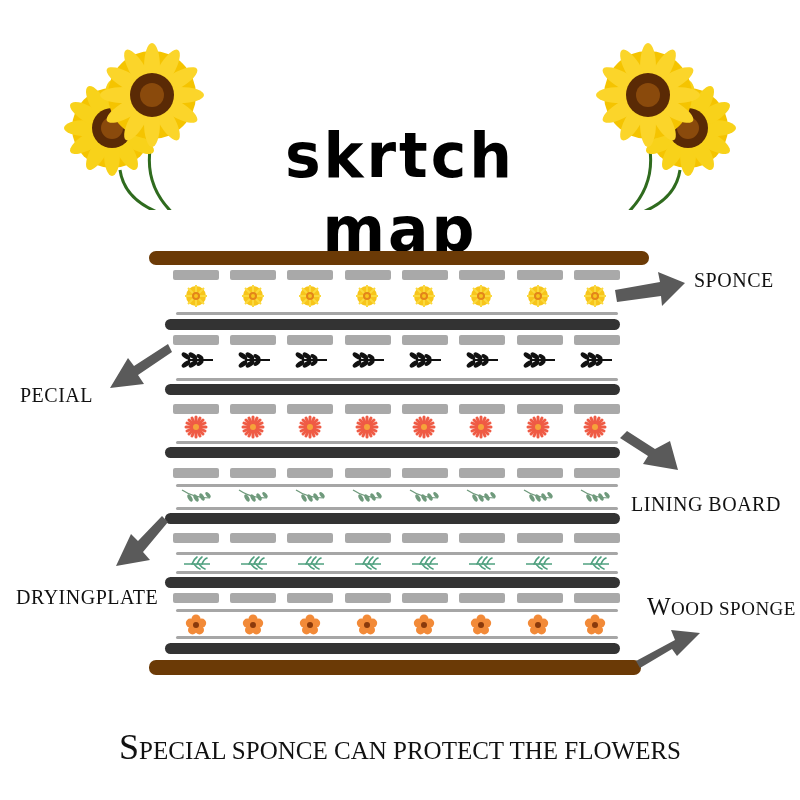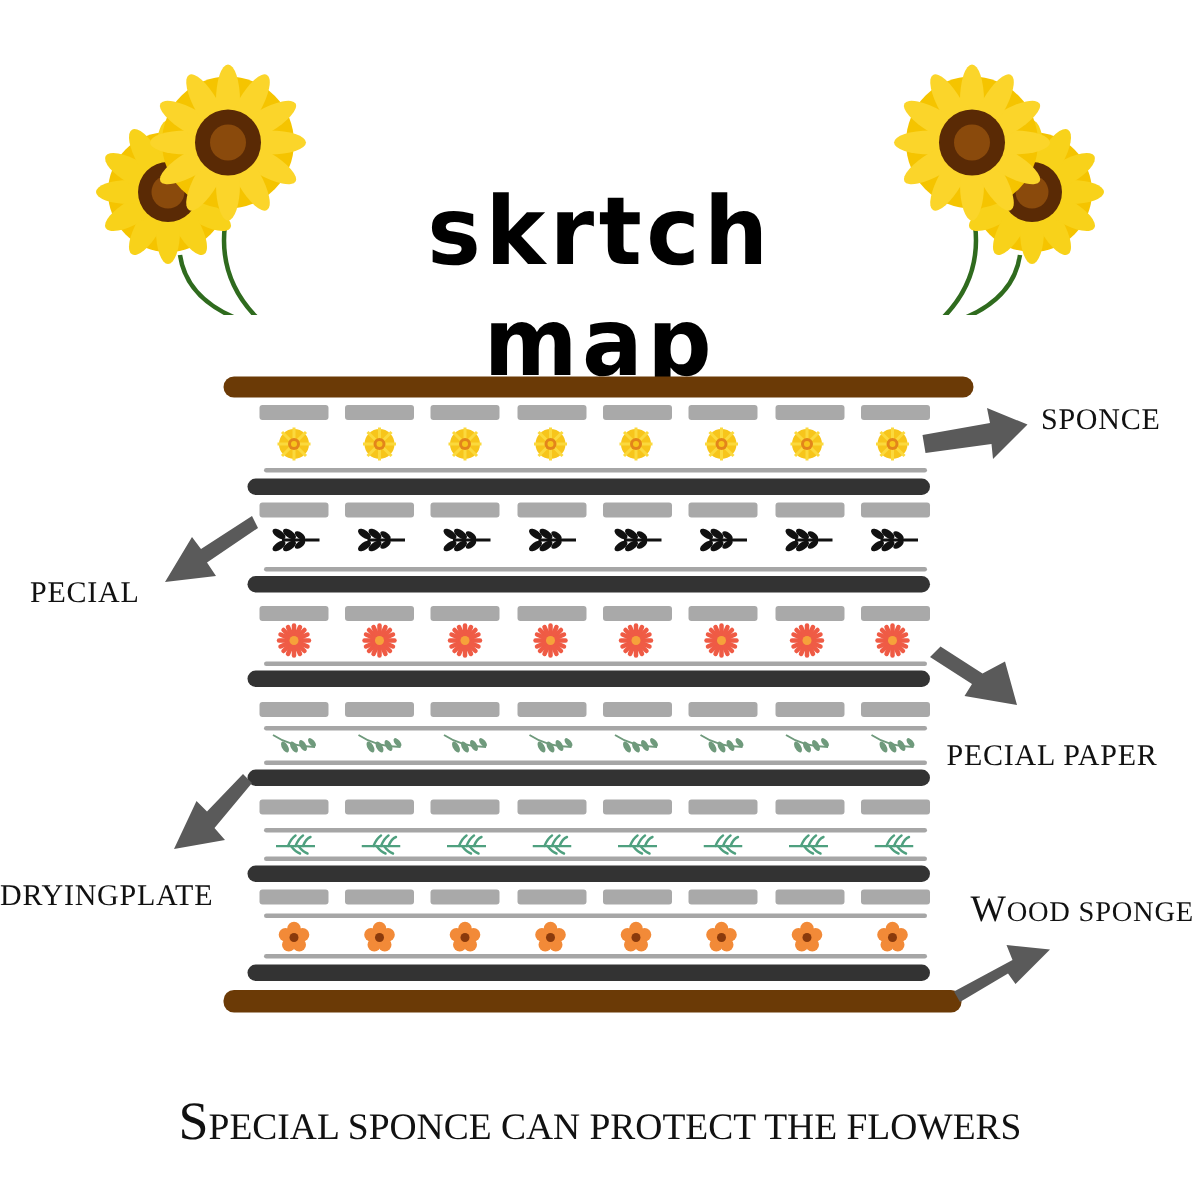--- a/index.html
+++ b/index.html
@@ -834,21 +834,21 @@
 
       <polygon points="162,516 138,541 131,534 116,566 150,560 143,552 168,522"></polygon>
 
       <polygon points="640,668 672,649 677,656 700,633 671,630 675,640 636,661"></polygon>
     </g>
   </svg>
 </div>
 
 <div class="label" style="left:694px;top:269px;">SPONCE</div>
 <div class="label" style="left:20px;top:384px;">PECIAL</div>
-<div class="label" style="left:631px;top:493px;">PECIAL PAPER</div>
-<div class="label" style="left:0;top:586px;">DRYINGPLATE</div>
+<div class="label" style="left:631px;top:493px;">LINING BOARD</div>
+<div class="label" style="left:16px;top:586px;">DRYINGPLATE</div>
 <div class="label wb" style="left:647px;top:593px;font-size:19px;">
   <span class="big">W</span><span>OOD SPONGE</span>
 </div>
 
 <div class="caption">
   <span class="big">S</span><span>PECIAL SPONCE CAN PROTECT THE FLOWERS</span>
 </div>
 
 </body></html>

